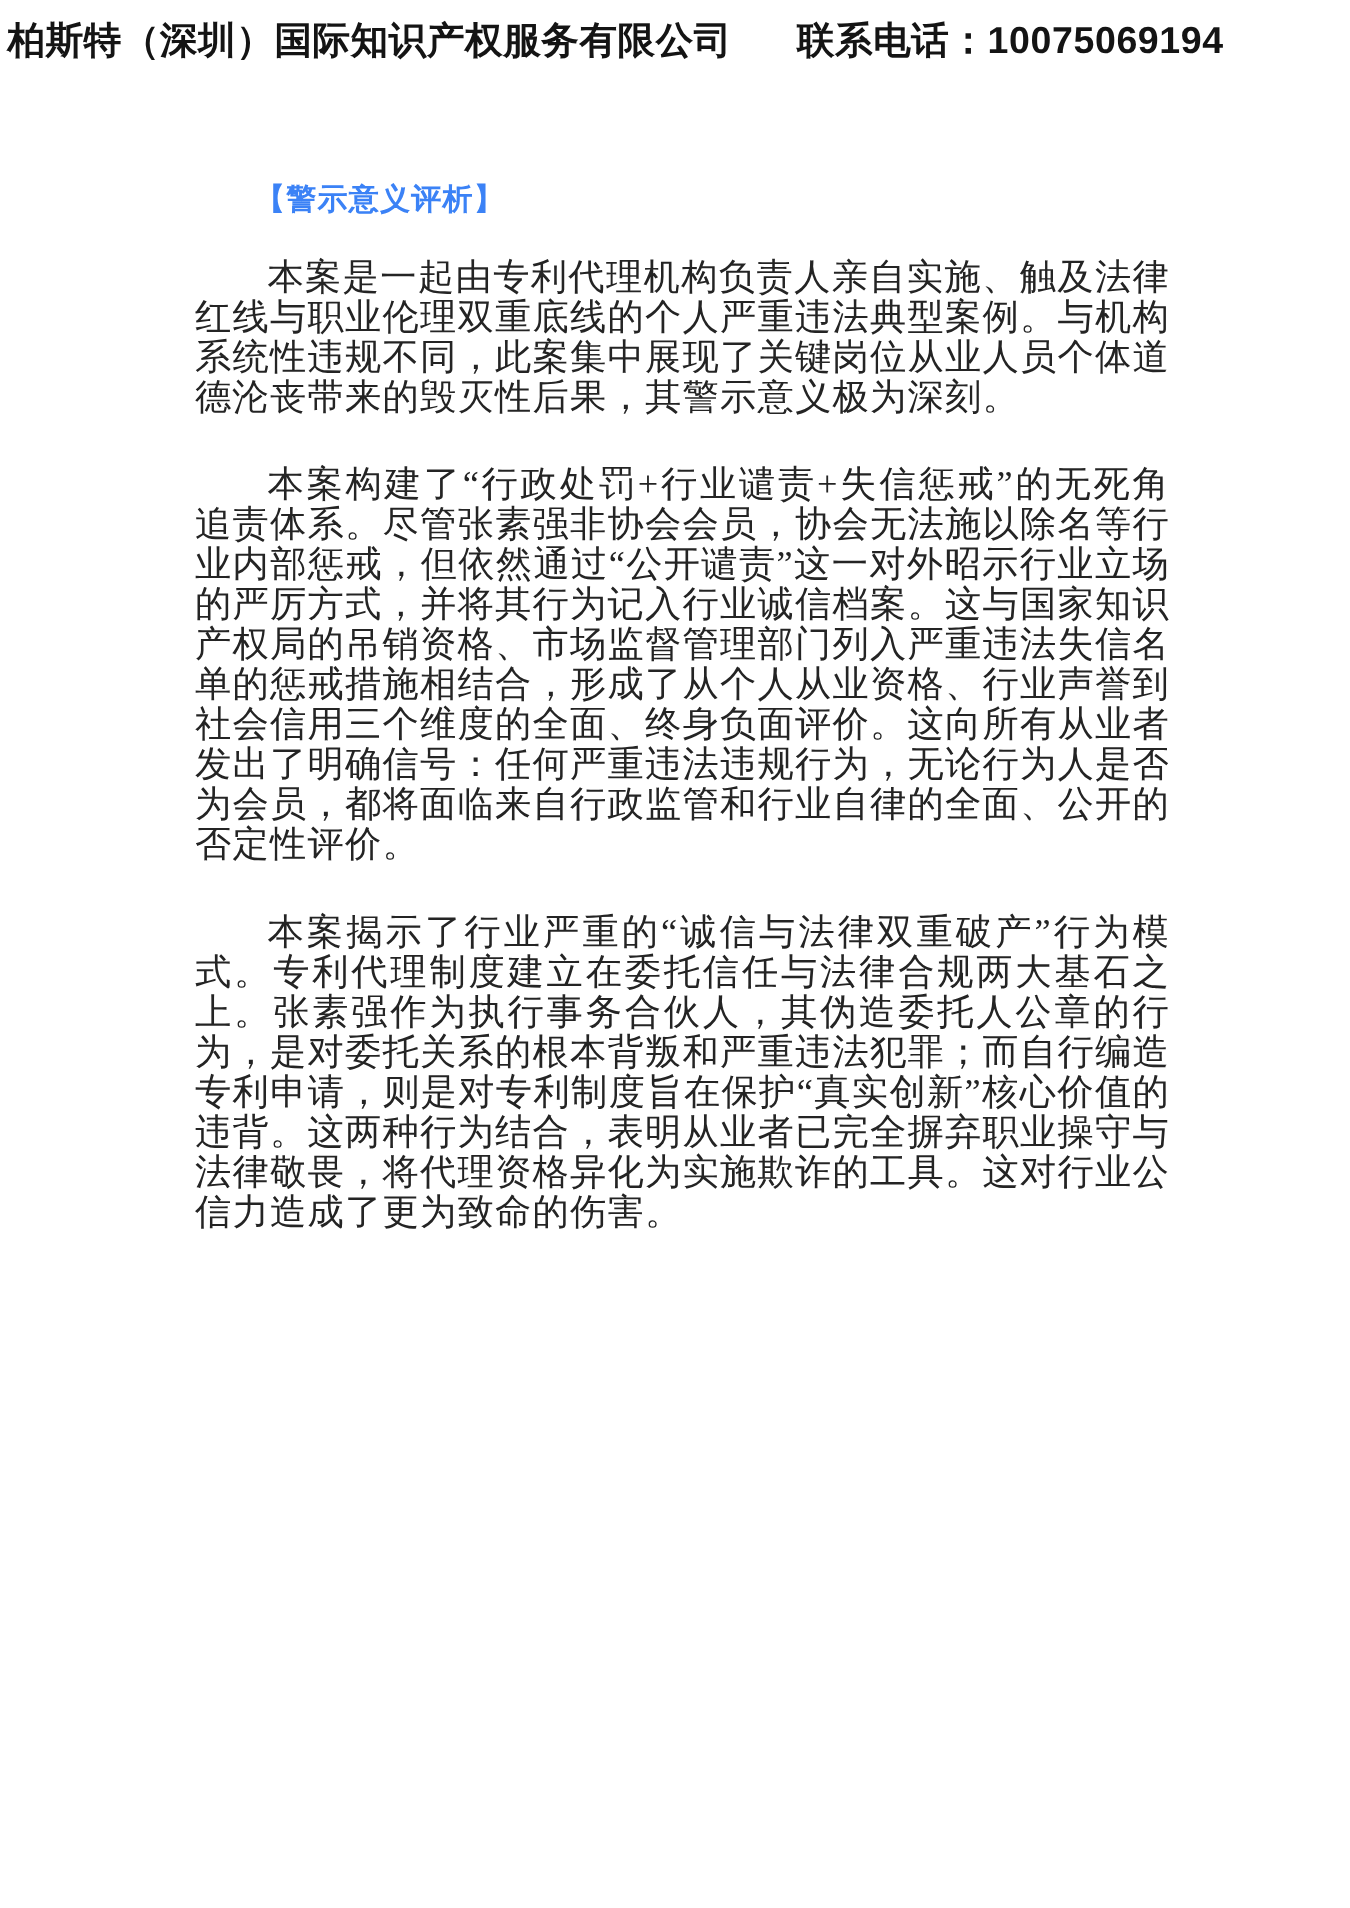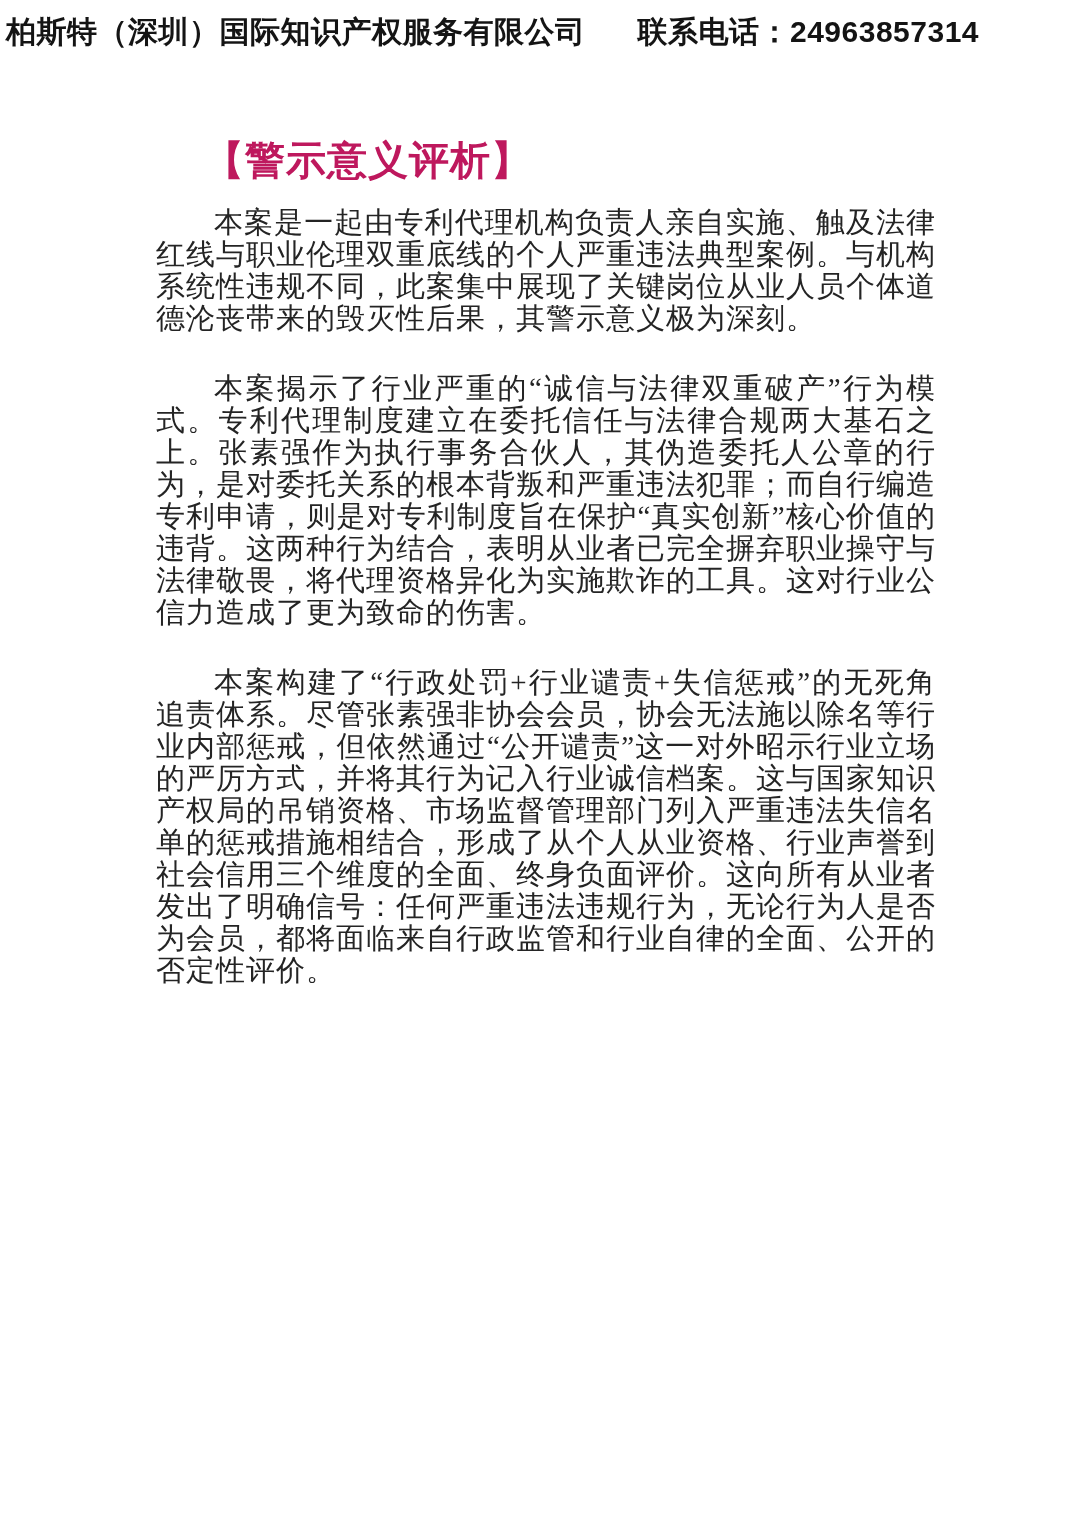--- a/index.html
+++ b/index.html
@@ -33,23 +33,23 @@
     margin-right: 52px;
   }
   .doc-body {
     position: absolute;
     left: 156px;
     top: 140px;
     width: 780px;
   }
   .doc-title {
     font-family: "Liberation Sans", "DejaVu Sans", sans-serif;
-    font-size: 40px;
+    font-size: 24px;
     font-weight: 700;
-    color: #be185d;
+    color: #3b82f6;
     letter-spacing: 1px;
     margin: 0 0 26px 48px;
     line-height: 40px;
   }
   .doc-paragraph {
     font-size: 29px;
     line-height: 32px;
     letter-spacing: 1px;
     text-align: justify;
     text-indent: 2em;
@@ -58,21 +58,21 @@
   }
   .doc-paragraph:last-child {
     margin-bottom: 0;
   }
 </style>
 </head>
 <body>
 
 <header class="page-header">
   <span class="company">柏斯特（深圳）国际知识产权服务有限公司</span>
-  <span class="phone">联系电话：24963857314</span>
+  <span class="phone">联系电话：10075069194</span>
 </header>
 
 <main class="doc-body">
   <h1 class="doc-title">【警示意义评析】</h1>
   <p class="doc-paragraph">本案是一起由专利代理机构负责人亲自实施、触及法律红线与职业伦理双重底线的个人严重违法典型案例。与机构系统性违规不同，此案集中展现了关键岗位从业人员个体道德沦丧带来的毁灭性后果，其警示意义极为深刻。</p>
+  <p class="doc-paragraph">本案构建了“行政处罚+行业谴责+失信惩戒”的无死角追责体系。尽管张素强非协会会员，协会无法施以除名等行业内部惩戒，但依然通过“公开谴责”这一对外昭示行业立场的严厉方式，并将其行为记入行业诚信档案。这与国家知识产权局的吊销资格、市场监督管理部门列入严重违法失信名单的惩戒措施相结合，形成了从个人从业资格、行业声誉到社会信用三个维度的全面、终身负面评价。这向所有从业者发出了明确信号：任何严重违法违规行为，无论行为人是否为会员，都将面临来自行政监管和行业自律的全面、公开的否定性评价。</p>
   <p class="doc-paragraph">本案揭示了行业严重的“诚信与法律双重破产”行为模式。专利代理制度建立在委托信任与法律合规两大基石之上。张素强作为执行事务合伙人，其伪造委托人公章的行为，是对委托关系的根本背叛和严重违法犯罪；而自行编造专利申请，则是对专利制度旨在保护“真实创新”核心价值的违背。这两种行为结合，表明从业者已完全摒弃职业操守与法律敬畏，将代理资格异化为实施欺诈的工具。这对行业公信力造成了更为致命的伤害。</p>
-  <p class="doc-paragraph">本案构建了“行政处罚+行业谴责+失信惩戒”的无死角追责体系。尽管张素强非协会会员，协会无法施以除名等行业内部惩戒，但依然通过“公开谴责”这一对外昭示行业立场的严厉方式，并将其行为记入行业诚信档案。这与国家知识产权局的吊销资格、市场监督管理部门列入严重违法失信名单的惩戒措施相结合，形成了从个人从业资格、行业声誉到社会信用三个维度的全面、终身负面评价。这向所有从业者发出了明确信号：任何严重违法违规行为，无论行为人是否为会员，都将面临来自行政监管和行业自律的全面、公开的否定性评价。</p>
 </main>
 
 </body></html>

